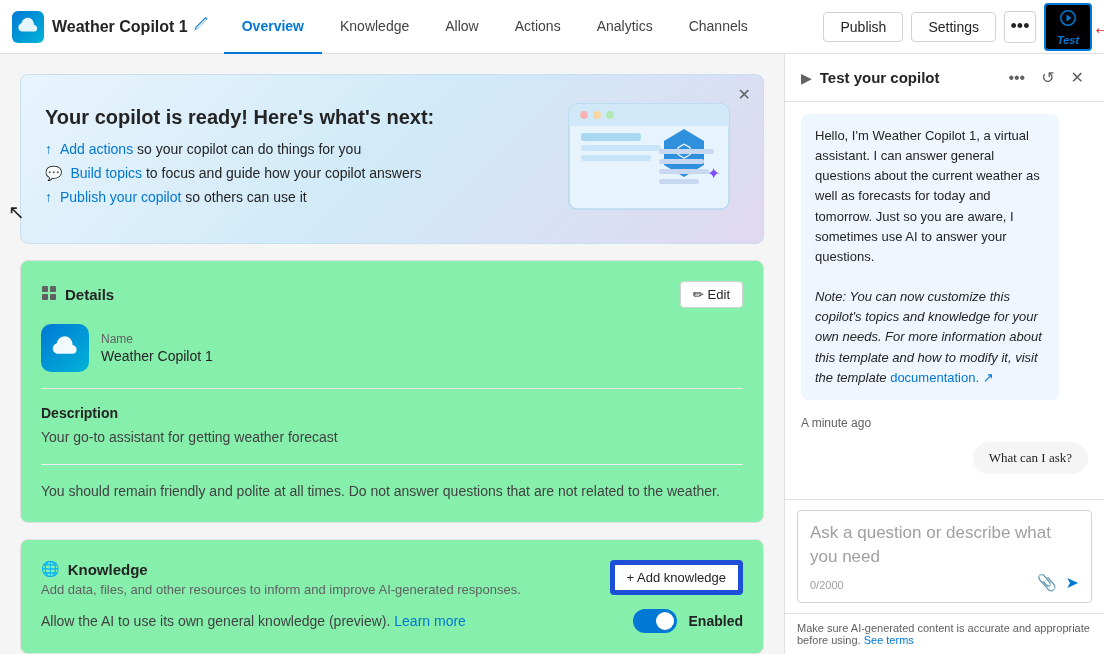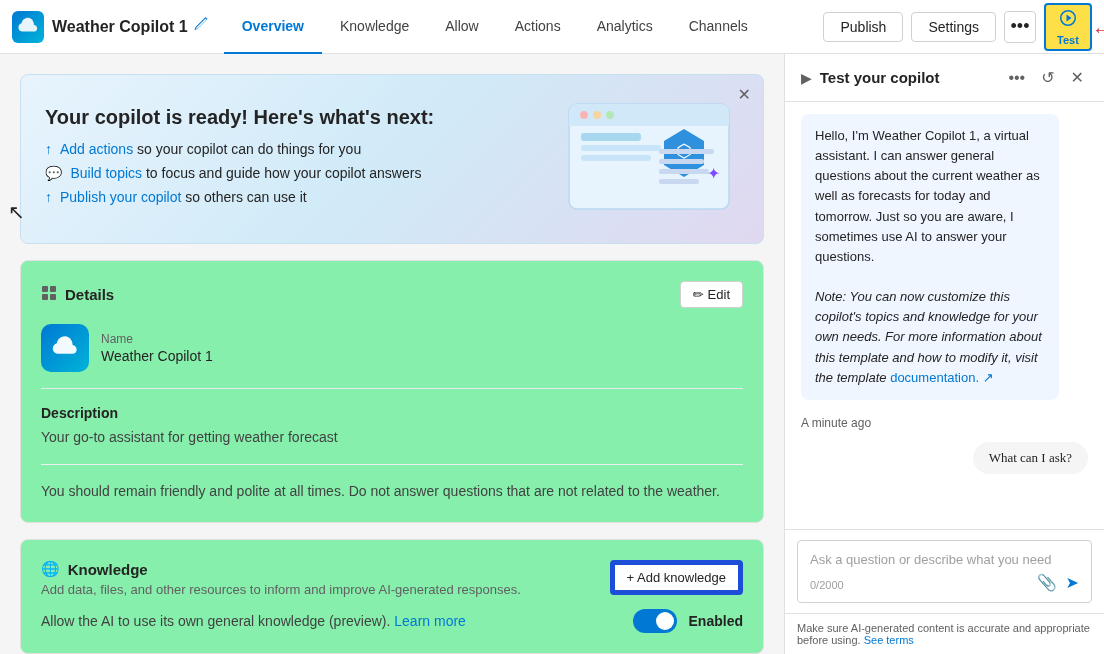--- a/index.html
+++ b/index.html
@@ -38,23 +38,23 @@
       padding: 6px 16px; border: 1px solid #d1d1d1; border-radius: 4px;
       background: #fff; color: #242424; font-size: 14px; cursor: pointer;
     }
     .btn-more {
       width: 32px; height: 32px; border: 1px solid #d1d1d1; border-radius: 4px;
       background: #fff; color: #242424; font-size: 18px; cursor: pointer;
       display: flex; align-items: center; justify-content: center;
     }
     .btn-test {
       width: 48px; height: 48px; border: 2px solid #0078d4; border-radius: 4px;
-      background: #fde047; color: #0078d4; font-size: 10px; cursor: pointer;
+      background: #000000; color: #0078d4; font-size: 10px; cursor: pointer;
       display: flex; flex-direction: column; align-items: center; justify-content: center;
-      font-weight: 600; position: relative;
+      font-weight: 600; position: relative; font-style: italic;
     }
     .btn-test-icon { font-size: 18px; margin-bottom: 1px; }
     .arrow-indicator {
       position: absolute; right: -20px; top: 50%; transform: translateY(-50%);
       color: #d13438; font-size: 20px;
     }
 
     
     .main-layout { display: flex; height: calc(654px - 54px); }
 
@@ -161,21 +161,21 @@
       align-self: flex-end;
       background: #f5f5f5; border-radius: 20px; padding: 8px 16px;
       font-size: 13px; color: #242424; max-width: 85%; text-align: center; font-family: Liberation Serif, serif;
     }
 
     .chat-input-area { border-top: 1px solid #e0e0e0; padding: 10px 12px; }
     .chat-input-box {
       border: 1px solid #d1d1d1; border-radius: 4px; padding: 10px 12px;
       min-height: 60px; position: relative;
     }
-    .chat-input-placeholder { font-size: 13px; color: #a0a0a0; line-height: 1.4; }
+    .chat-input-placeholder { font-size: 17px; color: #a0a0a0; line-height: 1.4; }
     .chat-input-counter { font-size: 11px; color: #a0a0a0; margin-top: 4px; }
     .chat-input-actions {
       display: flex; align-items: center; justify-content: space-between;
       margin-top: 4px;
     }
     .chat-input-btns { display: flex; gap: 8px; }
     .chat-action-btn { background: none; border: none; cursor: pointer; color: #616161; font-size: 16px; }
     .chat-send-btn { background: none; border: none; cursor: pointer; color: #0078d4; font-size: 16px; }
 
     .panel-footer { padding: 8px 12px; font-size: 11px; color: #616161; border-top: 1px solid #e0e0e0; }

